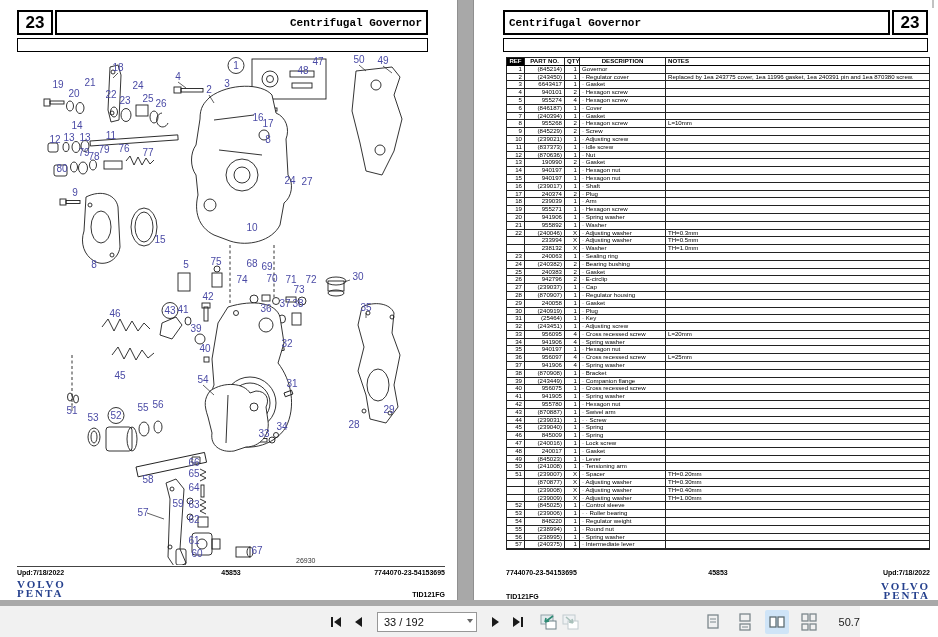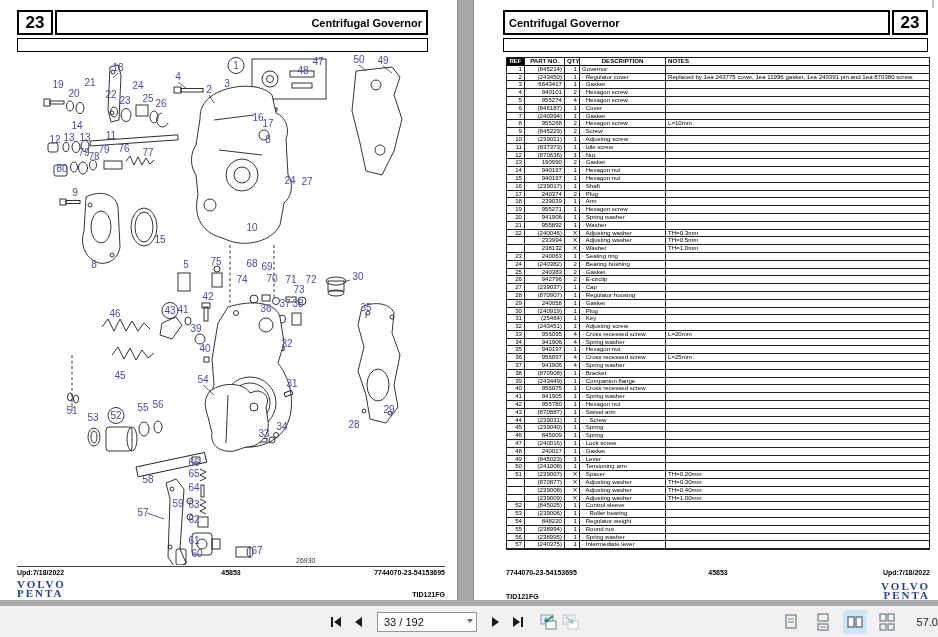--- a/index.html
+++ b/index.html
@@ -14,21 +14,21 @@
              border-left:1px solid #8f8f8f;border-right:1px solid #8f8f8f;}
   .edge-line{position:absolute;left:932px;top:0;width:2px;height:600px;background:#c2c2c2;}
 
   
   .hdr-row{position:absolute;top:2px;height:25px;display:flex;gap:2px;}
   .page-left .hdr-row{left:3px;width:411px;}
   .page-right .hdr-row{left:26px;width:425px;}
   .hdr-num{width:36px;border:2px solid #000;font-weight:bold;font-size:17px;
            display:flex;align-items:center;justify-content:center;}
   .hdr-title{flex:1;border:2px solid #000;font-weight:bold;font-size:11px;
-             display:flex;align-items:center;padding:0 4px;}
+             display:flex;align-items:center;padding:0 4px;font-family:Liberation Mono, monospace;}
   .hdr-title.right-al{justify-content:flex-end;}
   .sub-bar{position:absolute;top:30px;height:14px;border:1px solid #000;}
   .page-left .sub-bar{left:3px;width:411px;}
   .page-right .sub-bar{left:26px;width:425px;}
 
   
   .diagram{position:absolute;left:0;top:47px;width:444px;height:510px;}
   .diagram path,.diagram rect,.diagram ellipse,.diagram circle,.diagram polyline,.diagram line
     {stroke:#1d1d1d;stroke-width:0.9;fill:none;}
   .diagram .solid{fill:#fff;}
@@ -64,21 +64,21 @@
   .pfoot2{position:absolute;display:flex;align-items:flex-end;font-size:7px;font-weight:bold;}
   .page-left .pfoot2{left:3px;top:572px;width:428px;}
   .page-right .pfoot2{left:29px;top:574px;width:424px;}
   .pfoot2 .fl{flex:1;text-align:left;}
   .pfoot2 .fr{flex:1;text-align:right;}
   .brand{font-family:"Liberation Serif",serif;font-weight:bold;color:var(--brand,#26418e);
          font-size:11px;line-height:9px;letter-spacing:2px;}
 
   
   .hscroll{position:absolute;left:0;top:600px;width:938px;height:6px;background:#a9a9a9;}
-  .toolbar{position:absolute;left:0;top:606px;width:938px;height:31px;background:#f1f1f1;
+  .toolbar{position:absolute;left:0;top:606px;width:860px;height:31px;background:#f1f1f1;
            display:flex;align-items:center;}
   .tb-btn{width:22px;height:24px;display:flex;align-items:center;justify-content:center;
           cursor:pointer;flex:none;}
   .pg-input-wrap{position:relative;width:100px;height:20px;margin:0 8px;flex:none;}
   .pg-input{width:100%;height:100%;border:1px solid #979797;background:#fff;font-size:11px;
             font-family:"Liberation Sans",sans-serif;padding:0 16px 0 6px;color:#111;}
   .pg-caret{position:absolute;right:4px;top:7px;width:0;height:0;border-left:3.5px solid transparent;
             border-right:3.5px solid transparent;border-top:4.5px solid #666;}
   .spacer1{width:325px;flex:none;}
   .spacer2{flex:1;}
@@ -902,15 +902,15 @@
         </svg>
     </div>
     <div class="layout-btn">
       <svg width="18" height="18" viewBox="0 0 18 18">
         <rect x="2" y="1" width="6" height="7" fill="none" stroke="#7d888d" stroke-width="1.3"></rect>
         <rect x="10" y="1" width="6" height="7" fill="none" stroke="#7d888d" stroke-width="1.3"></rect>
         <rect x="2" y="11" width="6" height="6" fill="none" stroke="#7d888d" stroke-width="1.3"></rect>
         <rect x="10" y="11" width="6" height="6" fill="none" stroke="#7d888d" stroke-width="1.3"></rect>
         </svg>
     </div>
-    <div class="zoom-label">57.0</div>
+    <div class="zoom-label">50.7</div>
   </div>
 </div>
 
 </body></html>

